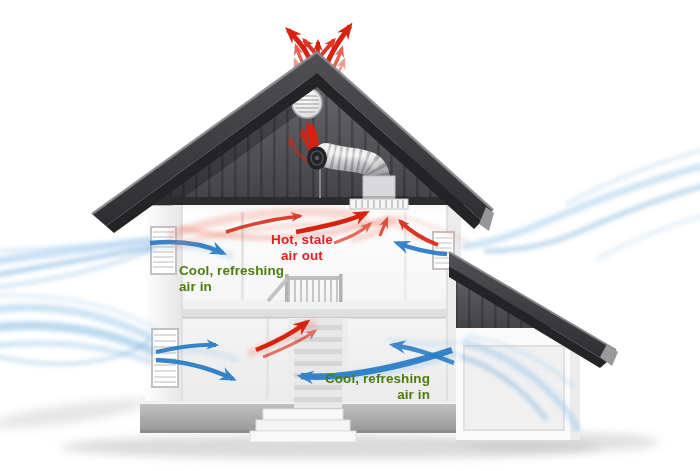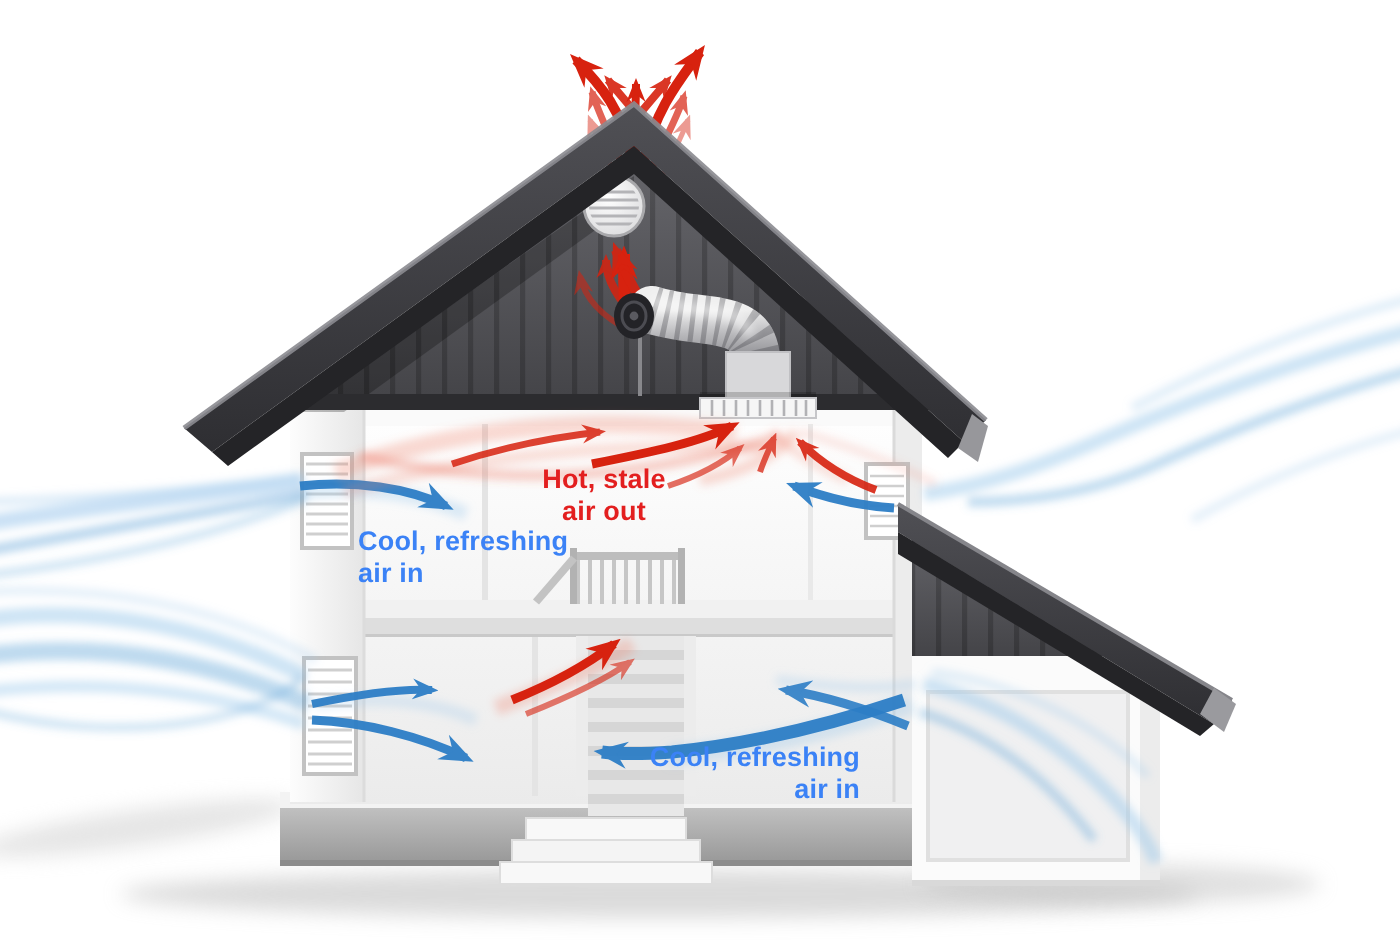--- a/index.html
+++ b/index.html
@@ -2,21 +2,21 @@
 <html><head>
 <meta charset="utf-8">
 <style>
   html,body{margin:0;padding:0;background:#ffffff;}
   #stage{position:relative;width:700px;height:471px;background:#ffffff;overflow:hidden;
          font-family:"Liberation Sans", sans-serif;padding-left:18px;}
   #stage svg{position:absolute;left:0;top:0;}
   .air-label{position:absolute;font-weight:bold;font-size:13.5px;line-height:16px;
              white-space:pre-line;letter-spacing:.1px;}
   .hot-label{color:#e31f1f;}
-  .cool-label{color:#3b82f6;}
+  .cool-label{color:#4d7c0f;}
 </style>
 </head>
 <body>
 
 <div id="stage">
 <svg width="700" height="471" viewBox="0 0 700 471">
   <defs>
     <linearGradient id="gWall" x1="0" y1="0" x2="0" y2="1">
       <stop offset="0" stop-color="#ffffff"></stop>
           <stop offset="1" stop-color="#ebebeb"></stop>

